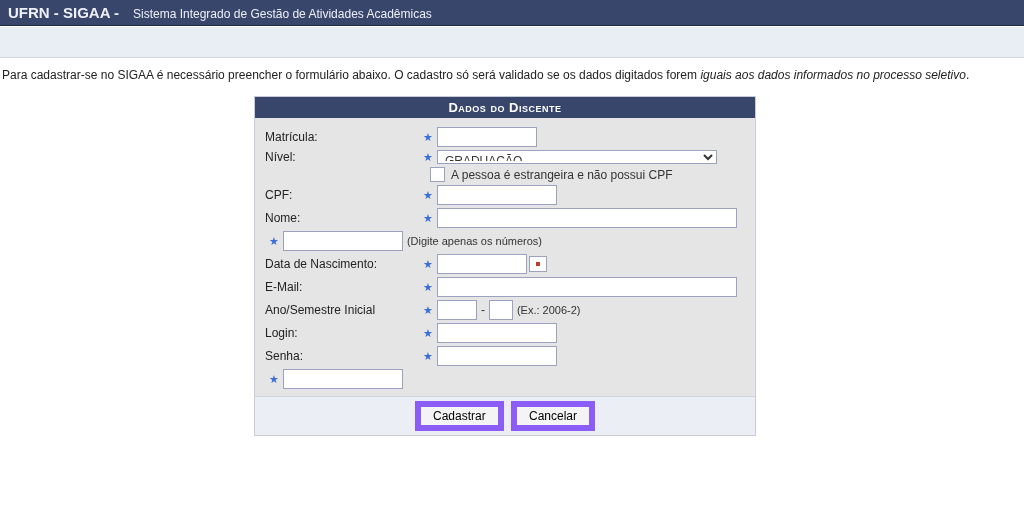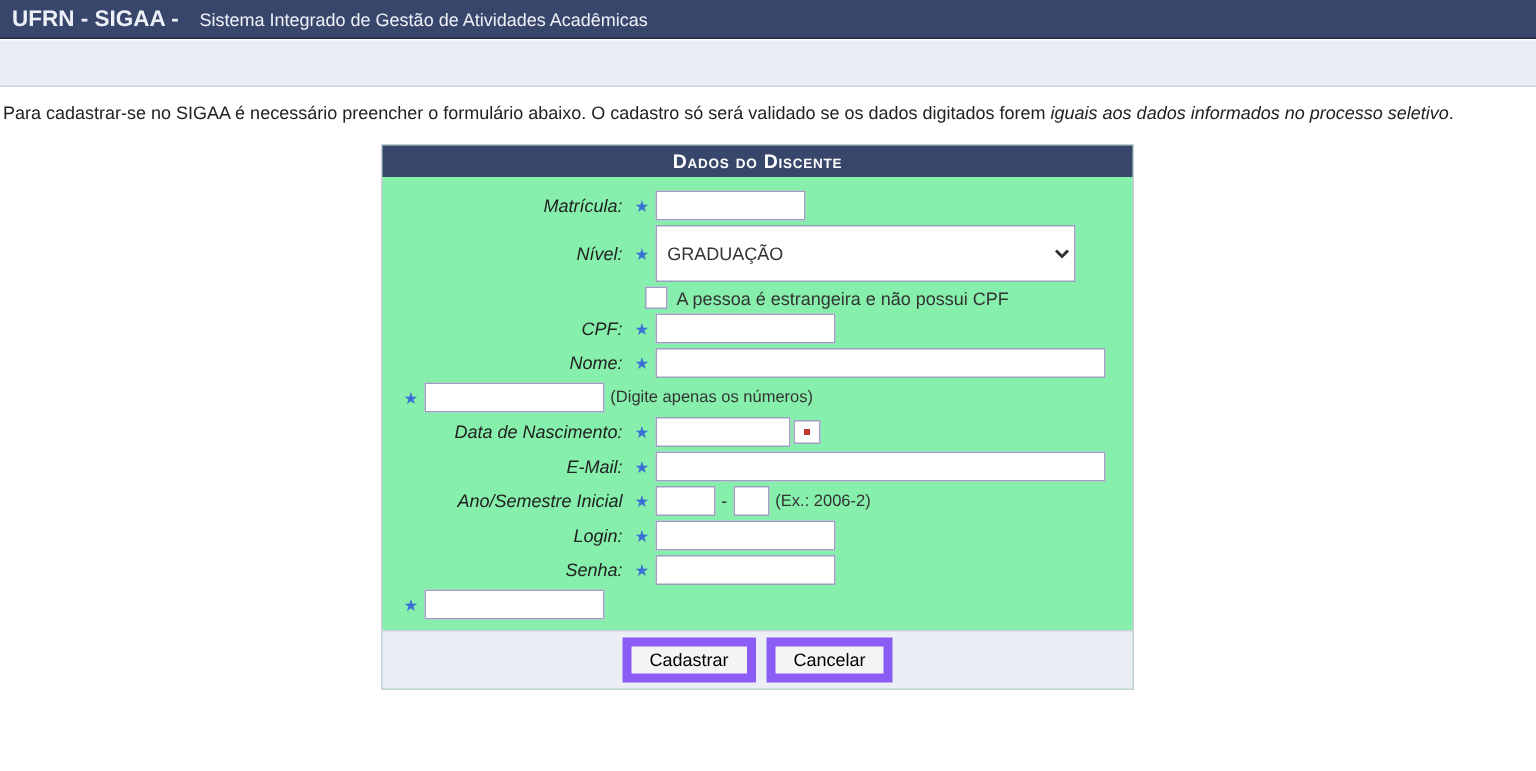--- a/index.html
+++ b/index.html
@@ -51,21 +51,21 @@
     font-size: 12px;
     color: #222;
   }
   .intro .em {
     font-style: italic;
   }
   .form-wrap {
     width: 500px;
     margin: 0 auto;
     border: 1px solid #c9cbd8;
-    background: #86efac;
+    background: #e5e5e5;
   }
   .form-header {
     background: #38466b;
     color: #ffffff;
     text-align: center;
     font-variant: small-caps;
     font-weight: bold;
     padding: 3px 0;
     font-size: 13px;
     letter-spacing: 0.5px;
@@ -73,25 +73,23 @@
   .form-body {
     padding: 6px 10px 4px 10px;
   }
   .row {
     display: flex;
     align-items: center;
     margin: 3px 0;
   }
   .label {
     width: 150px;
-    text-align: right;
     padding-right: 4px;
     font-size: 12px;
     color: #222;
-    font-style: italic;
   }
   .req {
     color: #3b6fd6;
     font-size: 11px;
     padding: 0 4px;
   }
   .field {
     flex: 1;
     display: flex;
     align-items: center;
@@ -99,21 +97,21 @@
   input[type="text"], input[type="password"], select {
     font-family: Verdana, Arial, sans-serif;
     font-size: 12px;
     border: 1px solid #9aa2bf;
     padding: 2px 3px;
     background: #ffffff;
     color: #333;
     box-sizing: border-box;
   }
   select {
-    height: 38px;
+    height: 14px;
   }
   .hint {
     font-size: 11px;
     color: #333;
     margin-left: 4px;
   }
   .cal-icon {
     width: 16px;
     height: 14px;
     border: 1px solid #9aa2bf;

